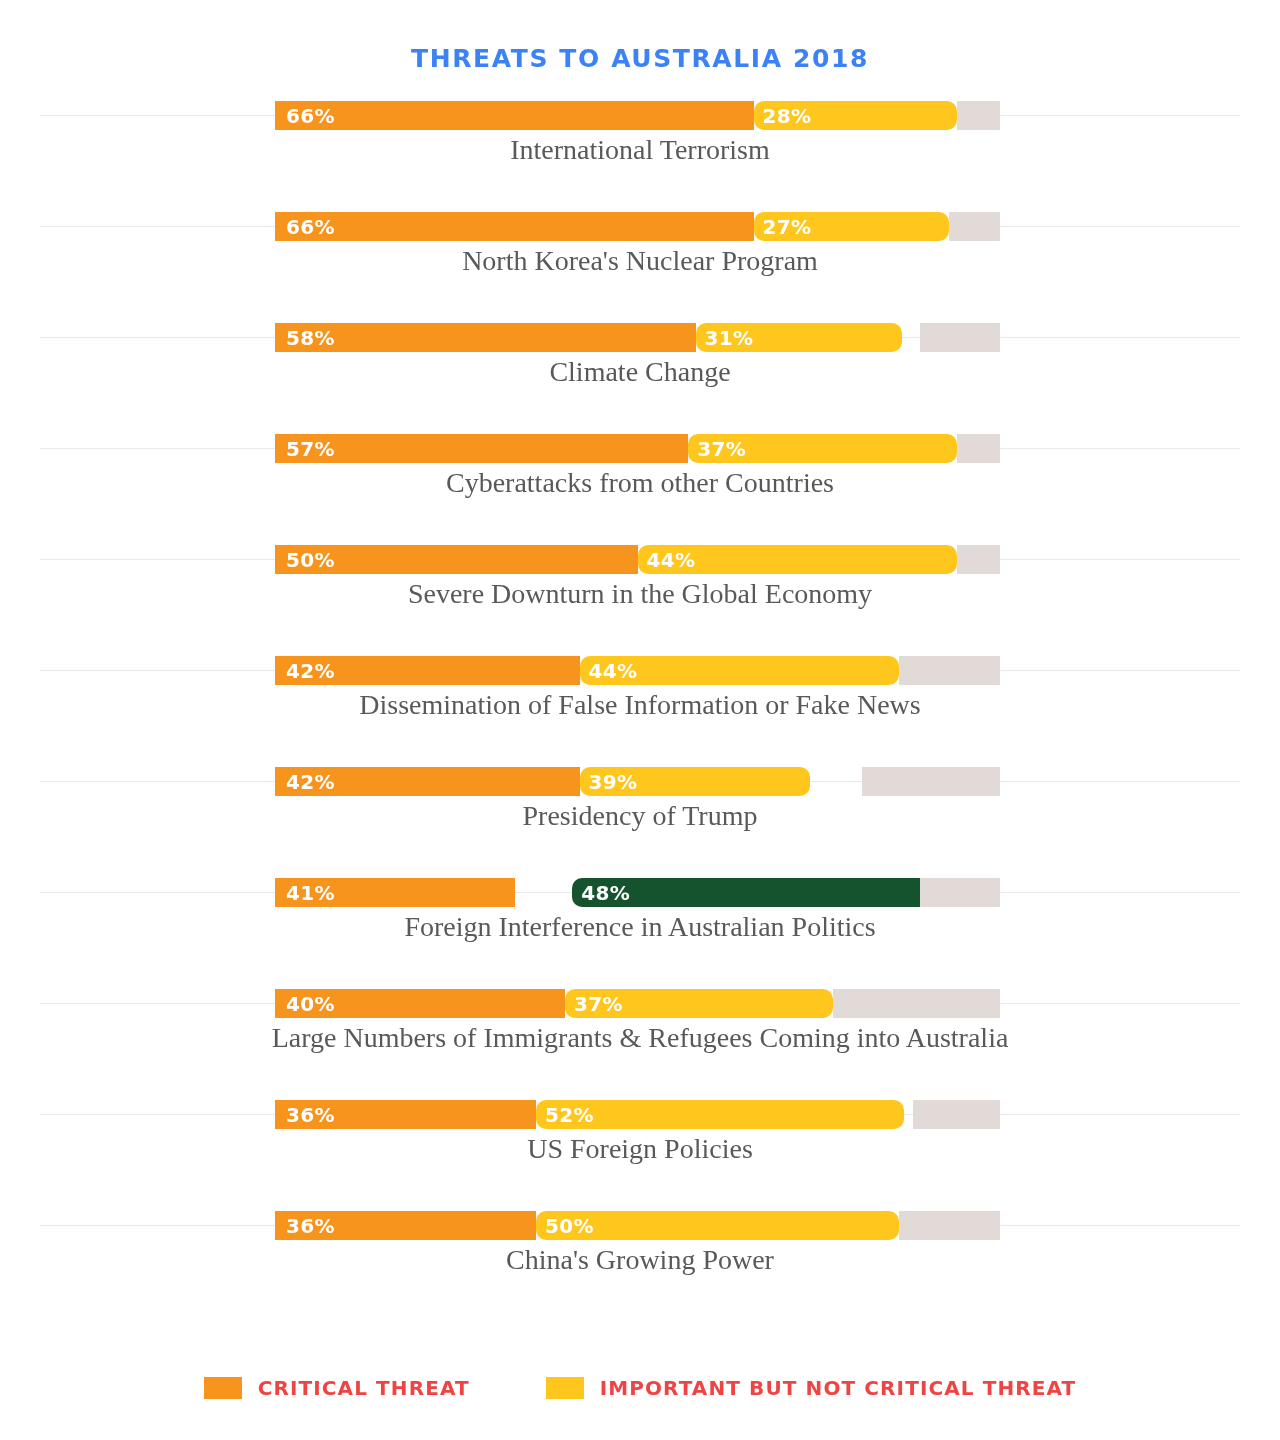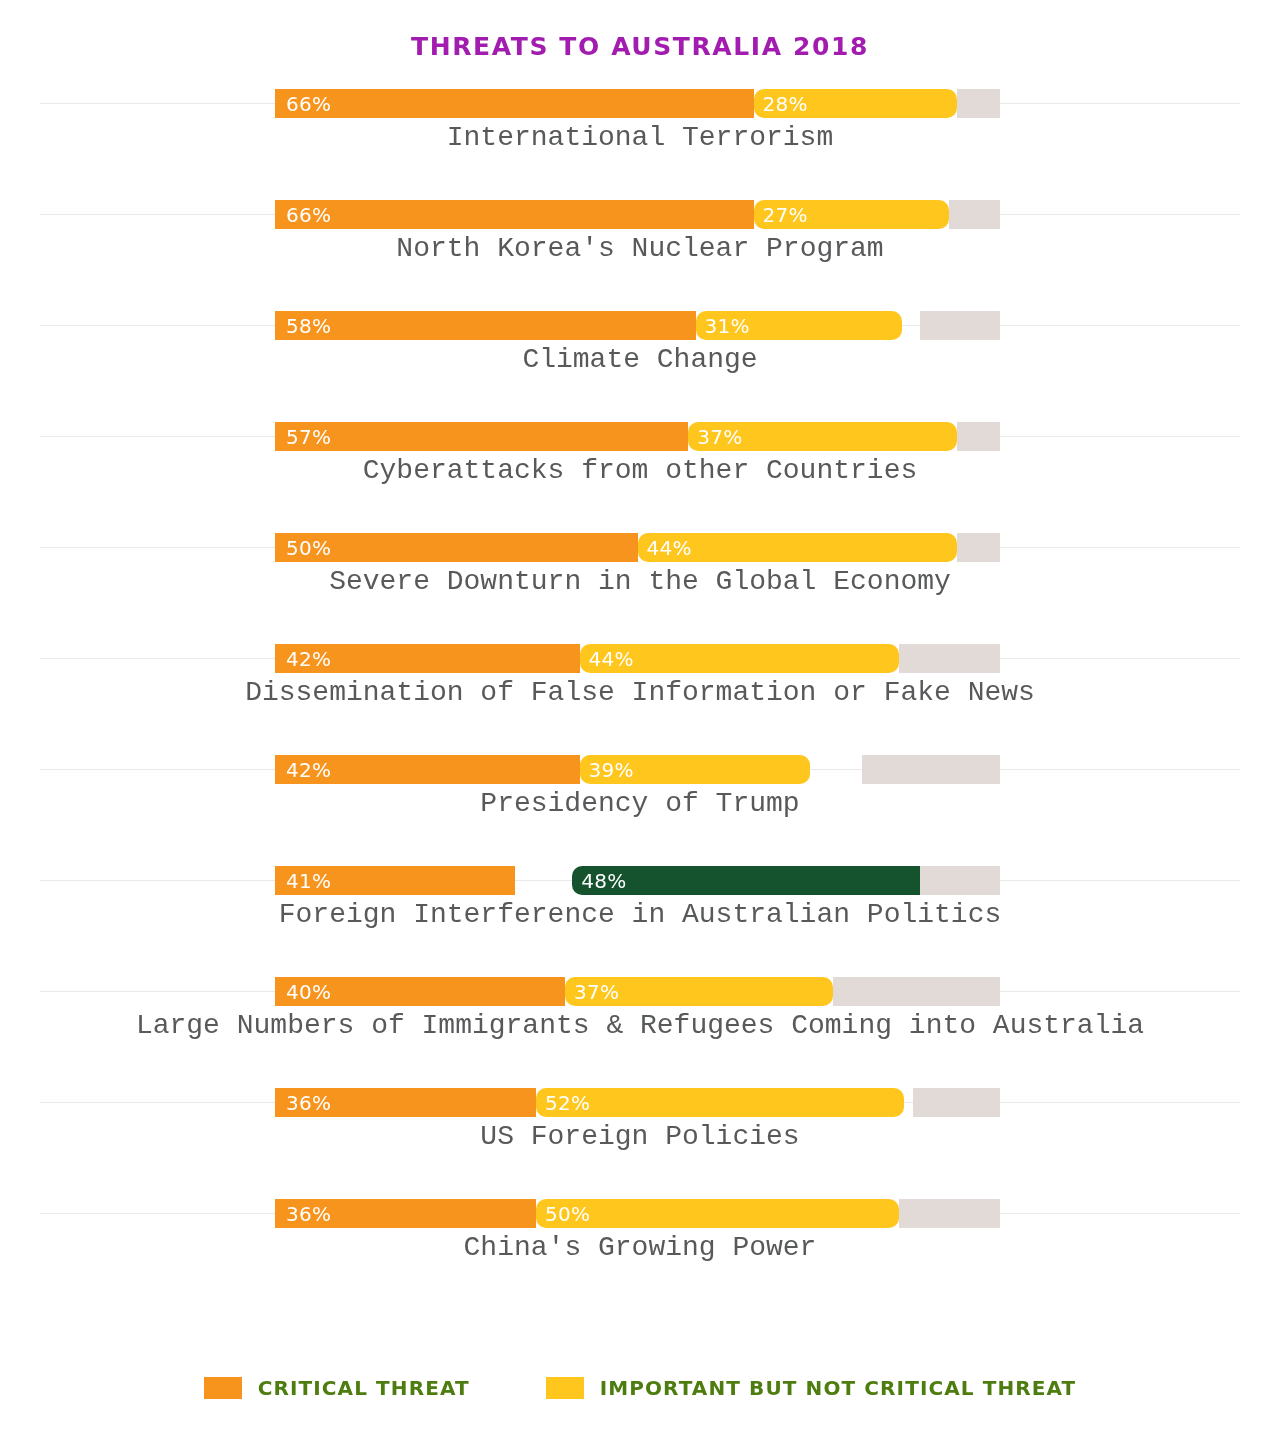--- a/index.html
+++ b/index.html
@@ -19,22 +19,22 @@
     width: 1280px;
     height: 1440px;
     box-sizing: border-box;
   }
   .chart-title {
     text-align: center;
     font-family: "DejaVu Sans", sans-serif;
     font-weight: bold;
     font-size: 25px;
     letter-spacing: 1.6px;
-    color: #a21caf;
-    padding-top: 32px;
+    color: #3b82f6;
+    padding-top: 44px;
     margin: 0;
   }
   .rows {
     margin-top: 28px;
     padding: 0 40px;
   }
   .row {
     position: relative;
     height: 111px;
   }
@@ -73,38 +73,38 @@
     background: #ffc61e;
     border-radius: 10px;
   }
   .seg-rest {
     background: #e2dad7;
   }
   .seg-label {
     position: absolute;
     top: 3px;
     font-family: "DejaVu Sans", sans-serif;
-    font-weight: normal;
+    font-weight: bold;
     font-size: 20px;
     color: #ffffff;
     letter-spacing: 0.3px;
   }
   .label-critical {
     left: 11px;
   }
   .label-important {
     left: 9px;
   }
   .row-name {
     position: absolute;
     top: 33px;
     left: 0;
     right: 0;
     text-align: center;
-    font-family: Liberation Mono, monospace;
+    font-family: Liberation Serif, serif;
     font-size: 28px;
     color: #58595b;
   }
   .legend {
     position: absolute;
     bottom: 40px;
     left: 0;
     width: 100%;
     display: flex;
     justify-content: center;
@@ -118,21 +118,21 @@
   .legend-swatch {
     width: 38px;
     height: 22px;
     margin-right: 16px;
   }
   .legend-text {
     font-family: "DejaVu Sans", sans-serif;
     font-weight: bold;
     font-size: 20px;
     letter-spacing: 1.1px;
-    color: #4d7c0f;
+    color: #ef4444;
   }
 </style>
 </head>
 <body>
 
 <div class="chart-wrap">
 
   <h1 class="chart-title">THREATS TO AUSTRALIA 2018</h1>
 
   <div class="rows" id="rows">

